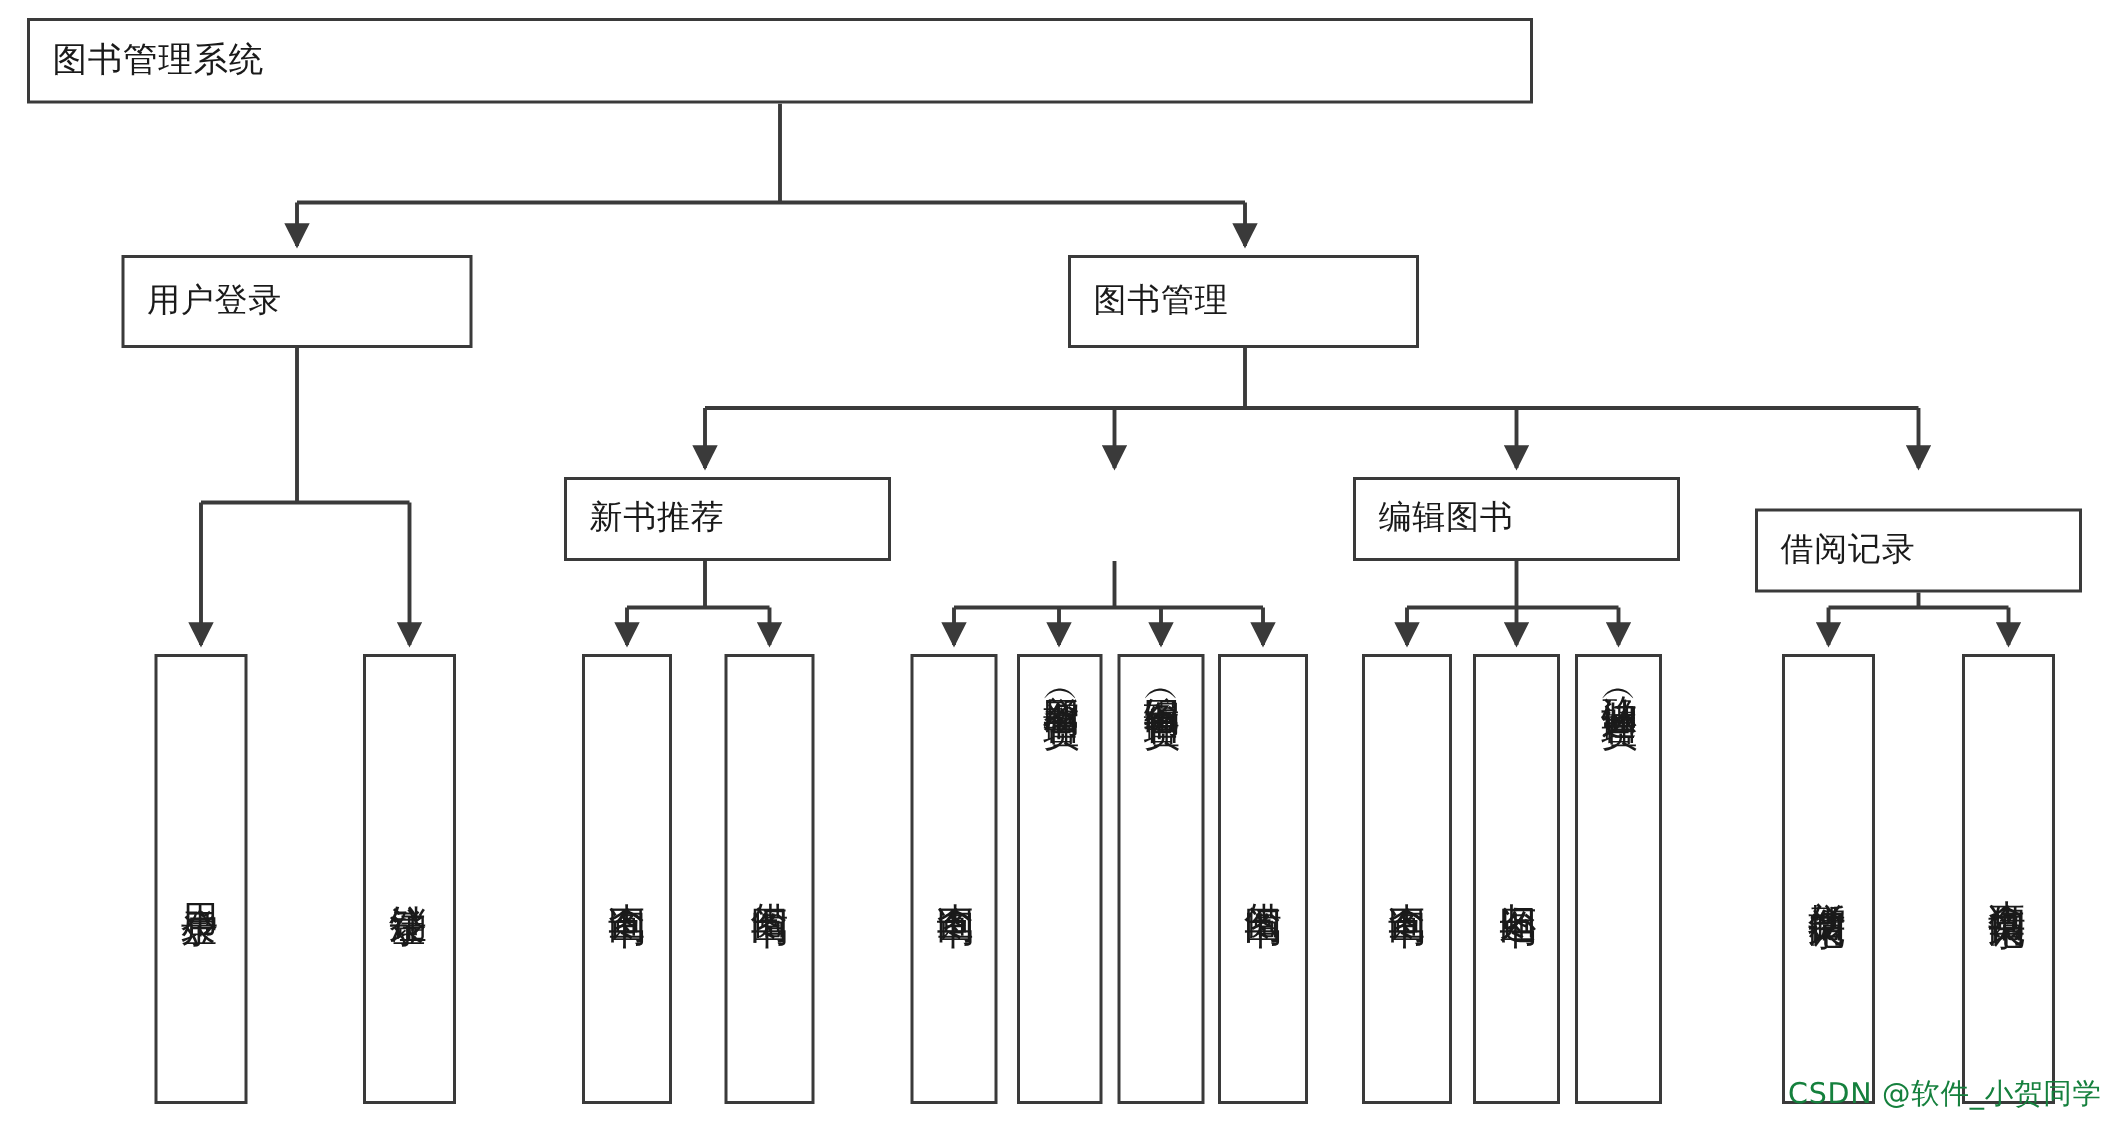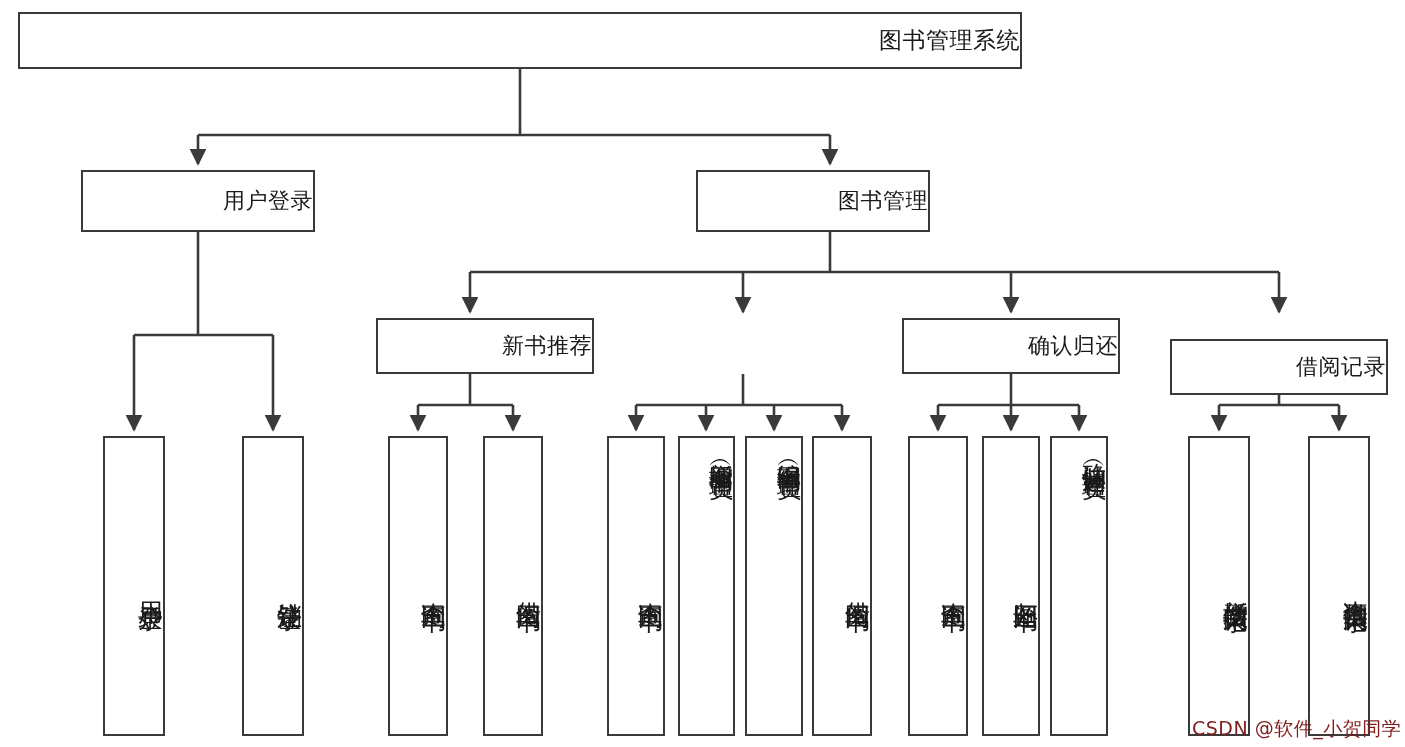--- a/index.html
+++ b/index.html
@@ -26,22 +26,23 @@
     height: 747px;
     pointer-events: none;
   }
   .node {
     position: absolute;
     box-sizing: border-box;
     border: 2.5px solid #3a3a3a;
     background: #ffffff;
     display: flex;
     align-items: center;
-    justify-content: flex-end;
+    justify-content: flex-start;
     color: #1a1a1a;
+    padding-left: 15px;
   }
   .node .lbl {
     display: block;
     text-align: center;
     line-height: 1.18;
     letter-spacing: 0.5px;
   }
   
   .node.h .lbl {
     font-size: 22px;
@@ -65,21 +66,21 @@
   }
   .node.v.tall .lbl {
     font-size: 24px;
   }
   .node.v.mid {
     align-items: center;
     padding-top: 0;
   }
   .watermark {
     position: absolute;
-    color: #7f1d1d;
+    color: #15803d;
     font-size: 19px;
     white-space: nowrap;
     letter-spacing: 0.5px;
   }
 </style>
 </head>
 <body>
 
 <div id="canvas">
 
@@ -133,29 +134,29 @@
     </g>
   </svg>
 
   <div class="node h root" id="n-root" style="left: 18px; top: 12px; width: 1004px; height: 57px;">
     <span class="lbl">图书管理系统</span>
   </div>
 
   <div class="node h" id="n-l2-0" style="left: 81px; top: 170px; width: 234px; height: 62px;">
     <span class="lbl">用户登录</span>
   </div>
-  <div class="node h" id="n-l2-1" style="left: 696px; top: 170px; width: 234px; height: 62px;">
+  <div class="node h" id="n-l2-1" style="left: 712px; top: 170px; width: 234px; height: 62px;">
     <span class="lbl">图书管理</span>
   </div>
 
   <div class="node h" id="n-l3-0" style="left: 376px; top: 318px; width: 218px; height: 56px;">
     <span class="lbl">新书推荐</span>
   </div>
   <div class="node h" id="n-l3-2" style="left: 902px; top: 318px; width: 218px; height: 56px;">
-    <span class="lbl">确认归还</span>
+    <span class="lbl">编辑图书</span>
   </div>
   <div class="node h" id="n-l3-3" style="left: 1170px; top: 320px; width: 218px; height: 56px; margin-top: 19px;">
     <span class="lbl">借阅记录</span>
   </div>
 
   <div class="node v mid" id="n-leaf-0" style="left: 103px; top: 436px; width: 62px; height: 300px;">
     <span class="lbl">用户登录</span>
   </div>
   <div class="node v mid" id="n-leaf-1" style="left: 242px; top: 436px; width: 62px; height: 300px;">
     <span class="lbl">注销登录</span>

